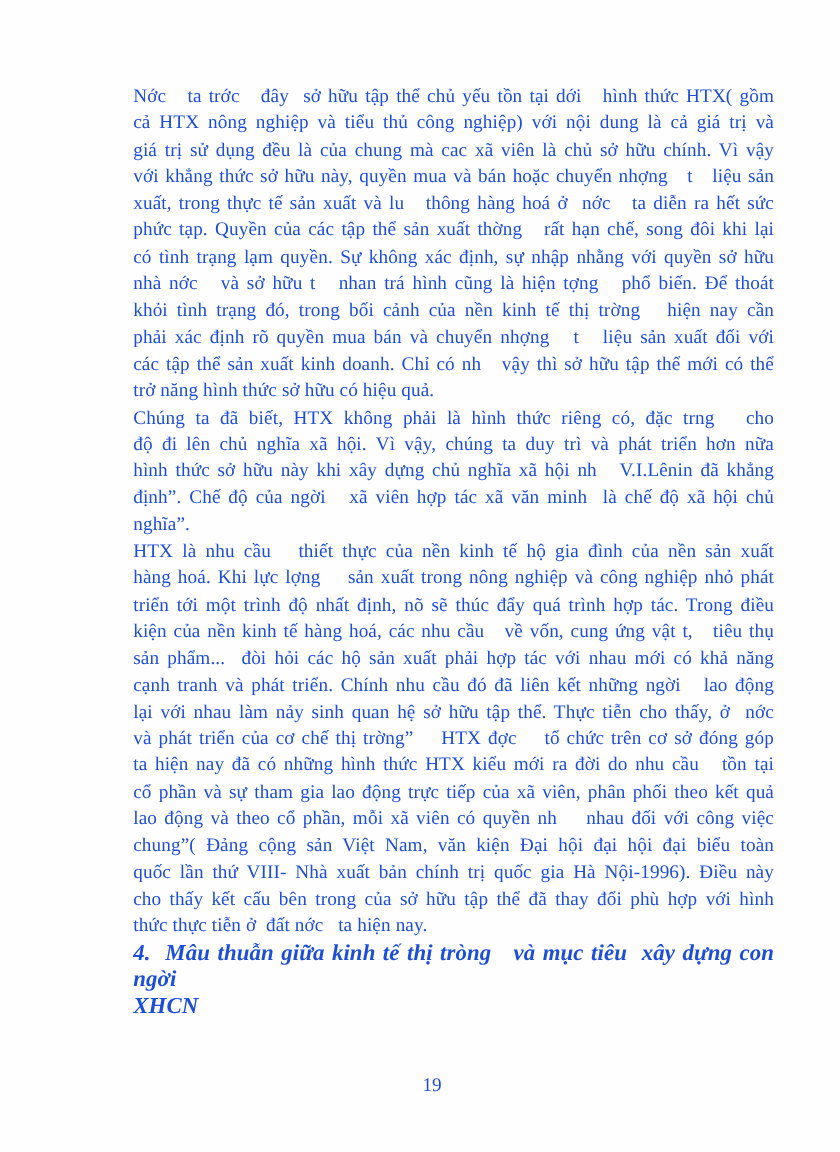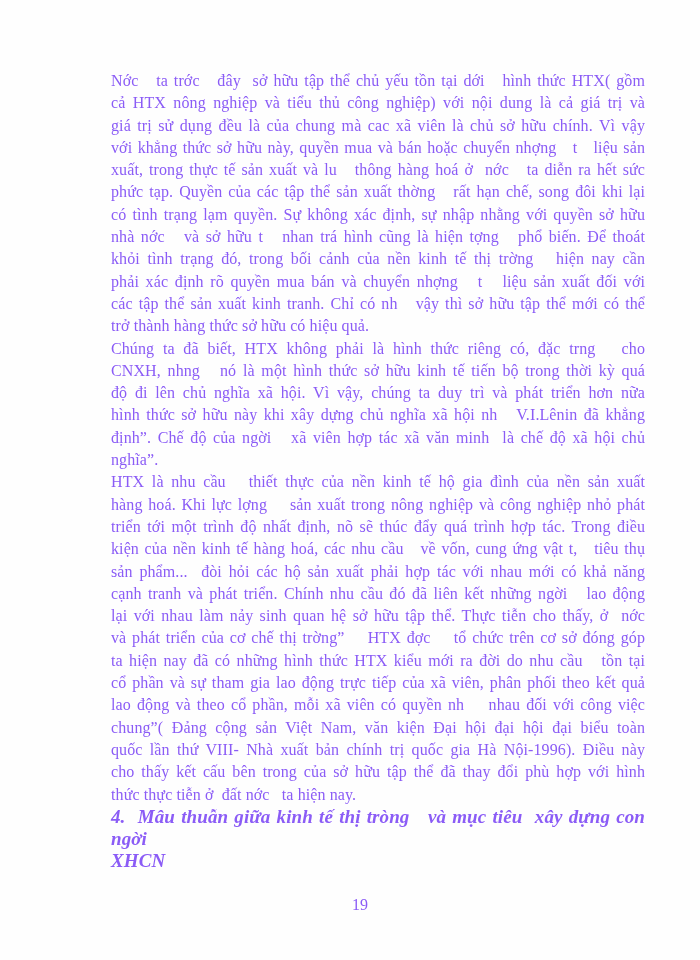--- a/index.html
+++ b/index.html
@@ -7,21 +7,21 @@
     padding: 0;
     background: #ffffff;
   }
   .page {
     position: relative;
     width: 700px;
     height: 960px;
     background: #fefefe;
     overflow: hidden;
     font-family: "Liberation Serif", "DejaVu Serif", serif;
-    color: #8b5cf6;
+    color: #1d4ed8;
   }
   .text-block {
     position: absolute;
     left: 111px;
     top: 70px;
     width: 534px;
   }
   .para {
     margin: 0;
     padding: 0;
@@ -61,26 +61,25 @@
         <div class="line">Nớc   ta trớc   đây  sở hữu tập thể chủ yếu tồn tại dới   hình thức HTX( gồm</div>
         <div class="line">cả HTX nông nghiệp và tiểu thủ công nghiệp) với nội dung là cả giá trị và</div>
         <div class="line">giá trị sử dụng đều là của chung mà cac xã viên là chủ sở hữu chính. Vì vậy</div>
         <div class="line">với khẳng thức sở hữu này, quyền mua và bán hoặc chuyển nhợng   t   liệu sản</div>
         <div class="line">xuất, trong thực tế sản xuất và lu   thông hàng hoá ở  nớc   ta diễn ra hết sức</div>
         <div class="line">phức tạp. Quyền của các tập thể sản xuất thờng   rất hạn chế, song đôi khi lại</div>
         <div class="line">có tình trạng lạm quyền. Sự không xác định, sự nhập nhằng với quyền sở hữu</div>
         <div class="line">nhà nớc   và sở hữu t   nhan trá hình cũng là hiện tợng   phổ biến. Để thoát</div>
         <div class="line">khỏi tình trạng đó, trong bối cảnh của nền kinh tế thị trờng   hiện nay cần</div>
         <div class="line">phải xác định rõ quyền mua bán và chuyển nhợng   t   liệu sản xuất đối với</div>
-        <div class="line">các tập thể sản xuất kinh tranh. Chỉ có nh   vậy thì sở hữu tập thể mới có thể</div>
-        <div class="line last">trở thành hàng thức sở hữu có hiệu quả.</div>
+        <div class="line">các tập thể sản xuất kinh doanh. Chỉ có nh   vậy thì sở hữu tập thể mới có thể</div>
+        <div class="line last">trở năng hình thức sở hữu có hiệu quả.</div>
       </div>
       <div class="para body">
         <div class="line">Chúng ta đã biết, HTX không phải là hình thức riêng có, đặc trng   cho</div>
-        <div class="line">CNXH, nhng   nó là một hình thức sở hữu kinh tế tiến bộ trong thời kỳ quá</div>
         <div class="line">độ đi lên chủ nghĩa xã hội. Vì vậy, chúng ta duy trì và phát triển hơn nữa</div>
         <div class="line">hình thức sở hữu này khi xây dựng chủ nghĩa xã hội nh   V.I.Lênin đã khẳng</div>
         <div class="line">định”. Chế độ của ngời   xã viên hợp tác xã văn minh  là chế độ xã hội chủ</div>
         <div class="line last">nghĩa”.</div>
       </div>
       <div class="para body">
         <div class="line">HTX là nhu cầu   thiết thực của nền kinh tế hộ gia đình của nền sản xuất</div>
         <div class="line">hàng hoá. Khi lực lợng    sản xuất trong nông nghiệp và công nghiệp nhỏ phát</div>
         <div class="line">triển tới một trình độ nhất định, nõ sẽ thúc đẩy quá trình hợp tác. Trong điều</div>
         <div class="line">kiện của nền kinh tế hàng hoá, các nhu cầu   về vốn, cung ứng vật t,   tiêu thụ</div>

